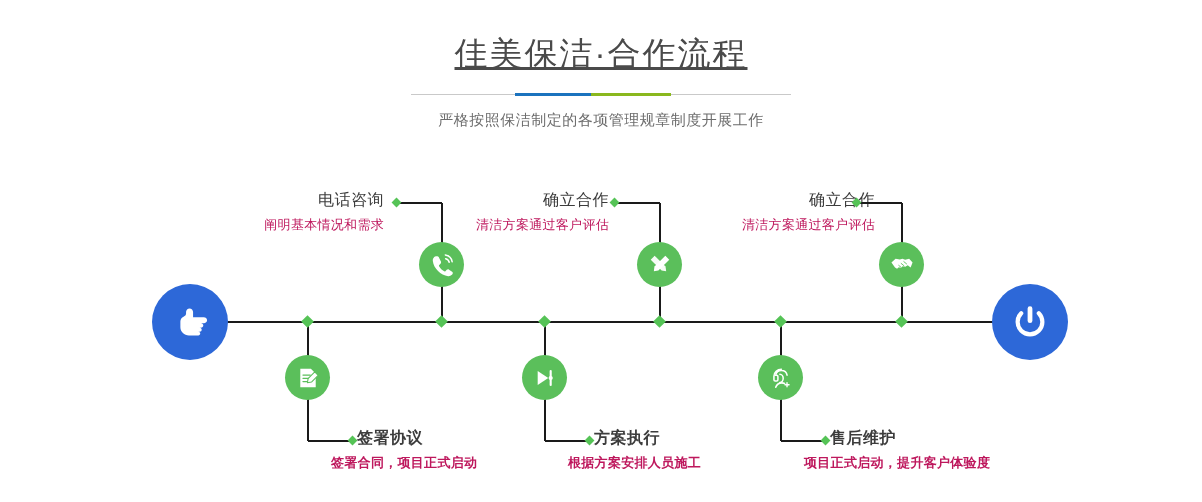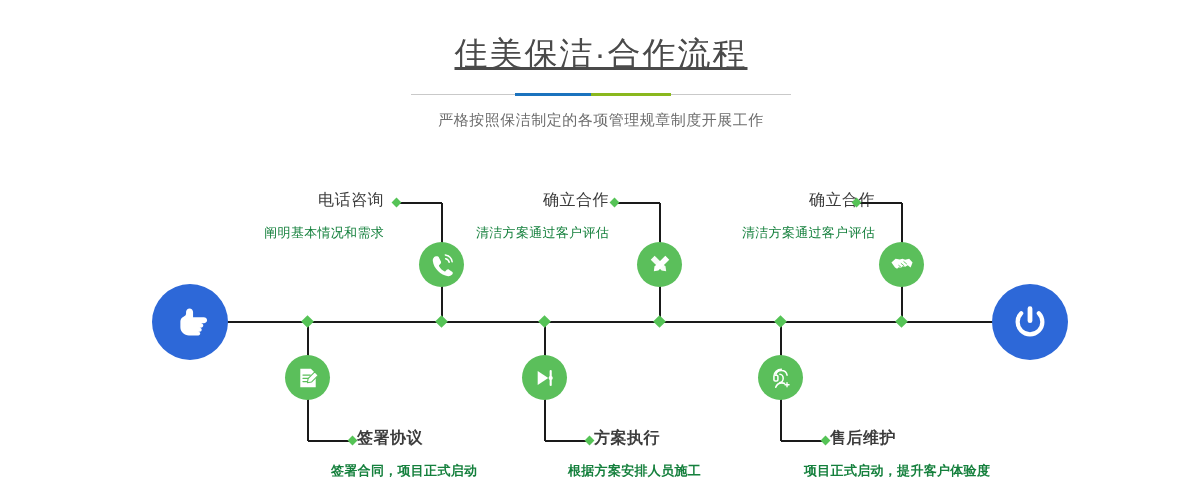--- a/index.html
+++ b/index.html
@@ -129,23 +129,23 @@
   
   .label { position: absolute; white-space: nowrap; }
   .label .ttl {
     font-size: 16px;
     color: #3c3c3c;
     line-height: 22px;
     letter-spacing: 0.5px;
   }
   .label .desc {
     font-size: 13px;
-    color: #15803d;
+    color: #be185d;
     line-height: 20px;
-    margin-top: 12px;
+    margin-top: 4px;
     letter-spacing: 0.3px;
   }
   .label.right-align { text-align: right; }
   .label.left-align  { text-align: left; font-weight: bold; }
 </style>
 </head>
 <body>
 
 <div id="stage">
 

